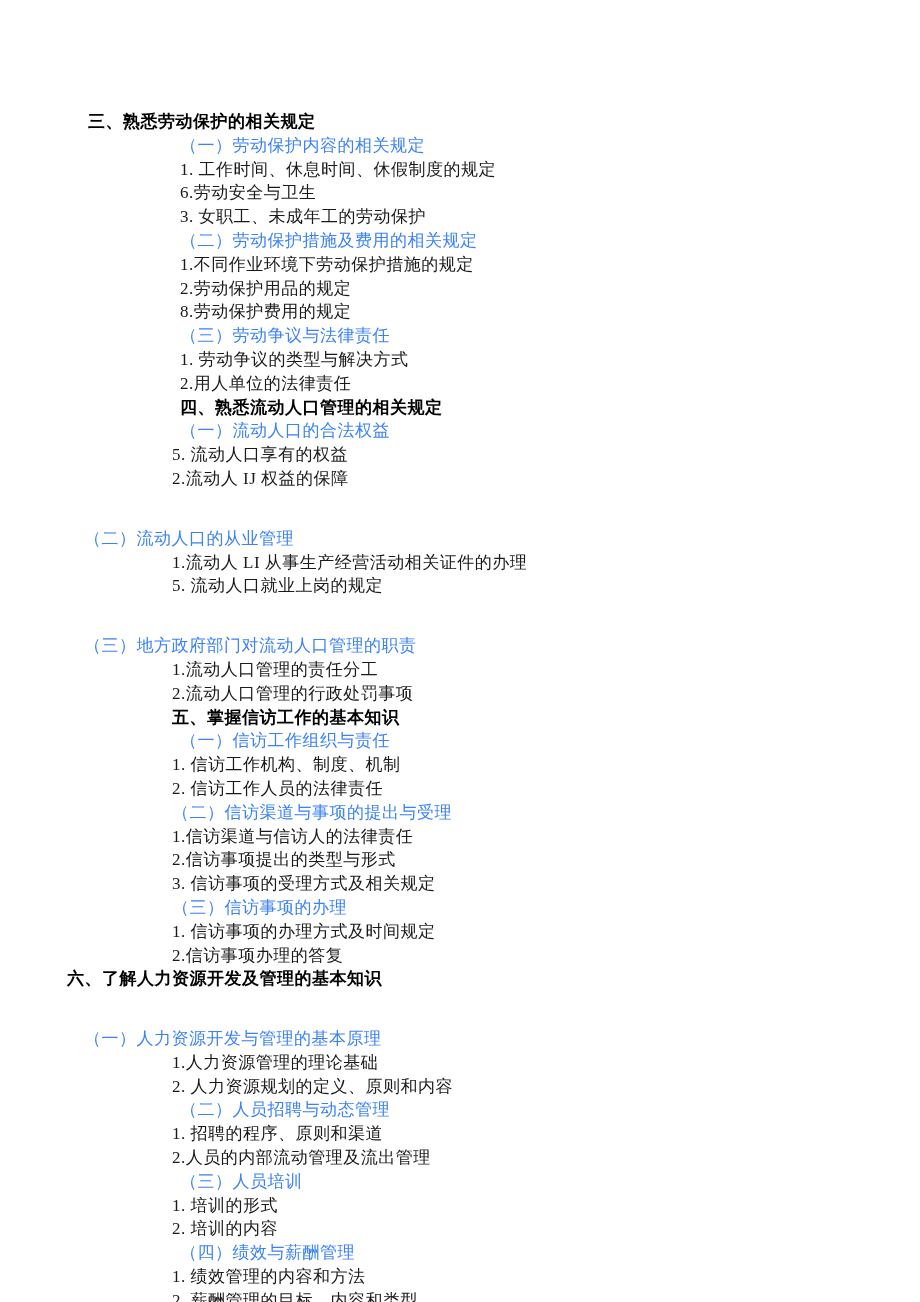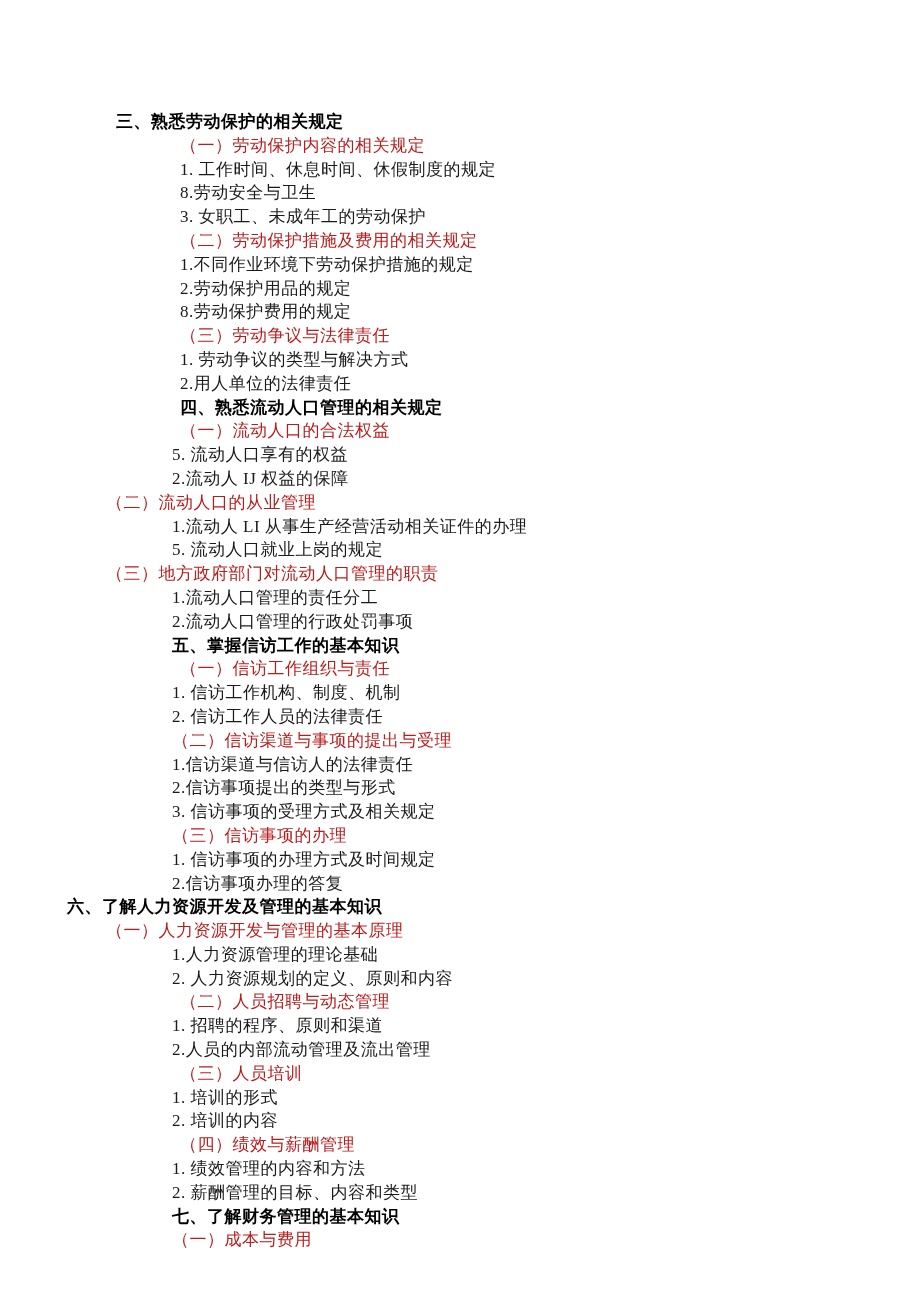--- a/index.html
+++ b/index.html
@@ -17,37 +17,37 @@
   }
   .line {
     white-space: pre;
     letter-spacing: 0.5px;
   }
   .bold {
     font-weight: bold;
     color: #000000;
   }
   .gray {
-    color: #b91c1c;
+    color: #3b82f6;
     font-weight: normal;
   }
-  .indent-a { padding-left: 116px; }
+  .indent-a { padding-left: 88px; }
   .indent-b { padding-left: 180px; }
   .indent-c { padding-left: 172px; }
-  .indent-e { padding-left: 106px; }
+  .indent-e { padding-left: 84px; margin-top: 36px; }
   .indent-f { padding-left: 67px; }
 </style>
 </head>
 <body>
 
 <div class="page" id="doc-root">
     <div class="line bold indent-a">三、熟悉劳动保护的相关规定</div>
     <div class="line gray indent-b">（一）劳动保护内容的相关规定</div>
     <div class="line indent-b">1. 工作时间、休息时间、休假制度的规定</div>
-    <div class="line indent-b">8.劳动安全与卫生</div>
+    <div class="line indent-b">6.劳动安全与卫生</div>
     <div class="line indent-b">3. 女职工、未成年工的劳动保护</div>
     <div class="line gray indent-b">（二）劳动保护措施及费用的相关规定</div>
     <div class="line indent-b">1.不同作业环境下劳动保护措施的规定</div>
     <div class="line indent-b">2.劳动保护用品的规定</div>
     <div class="line indent-b">8.劳动保护费用的规定</div>
     <div class="line gray indent-b">（三）劳动争议与法律责任</div>
     <div class="line indent-b">1. 劳动争议的类型与解决方式</div>
     <div class="line indent-b">2.用人单位的法律责任</div>
     <div class="line bold indent-b">四、熟悉流动人口管理的相关规定</div>
     <div class="line gray indent-b">（一）流动人口的合法权益</div>

